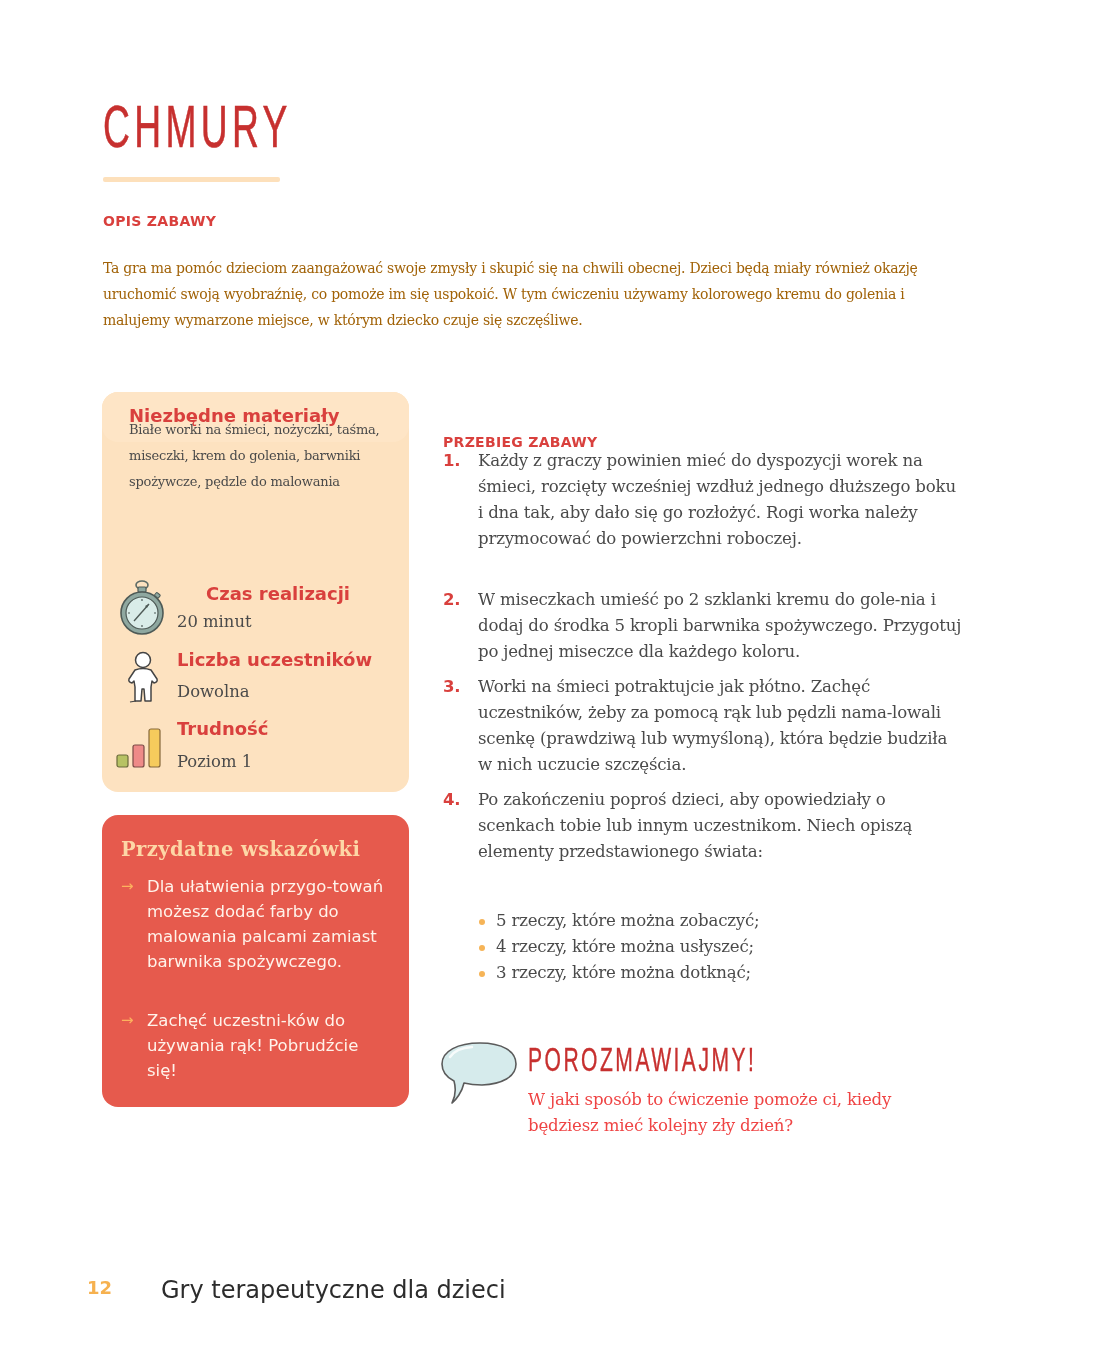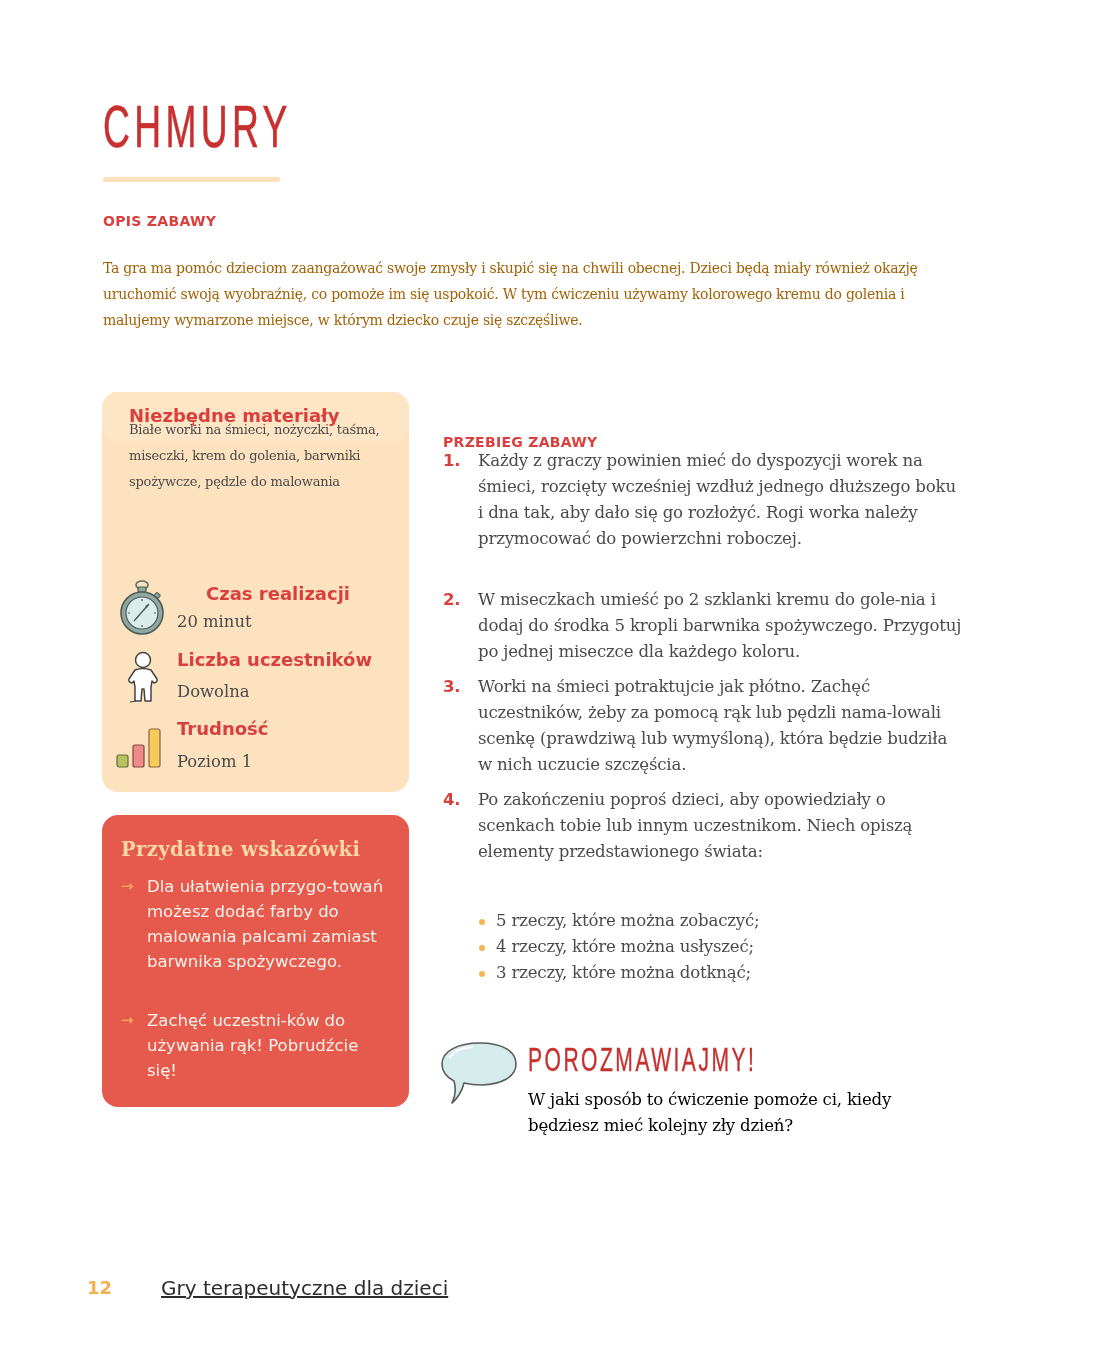--- a/index.html
+++ b/index.html
@@ -93,30 +93,30 @@
 
     .talk-title {
       position: absolute; left: 528px; top: 1040px;
       font-family: "Liberation Sans Narrow", "Liberation Sans", sans-serif;
       font-size: 34px; letter-spacing: 4px; color: #c7302f;
       transform: scaleX(0.62); transform-origin: left top;
       -webkit-text-stroke: 0.4px #c7302f;
     }
     .talk-text {
       position: absolute; left: 528px; top: 1087px; width: 420px;
-      font-size: 16.6px; line-height: 26px; color: #000000; letter-spacing: -0.2px;
+      font-size: 16.6px; line-height: 26px; color: #ef4444; letter-spacing: -0.2px;
     }
 
     .page-num {
       position: absolute; left: 87px; top: 1277px;
       font-family: "DejaVu Sans", sans-serif; font-weight: 700; font-size: 18px; color: #f6b14f;
     }
     .page-footer {
       position: absolute; left: 161px; top: 1276px;
-      font-family: "DejaVu Sans", sans-serif; font-size: 20px; color: #2c2c2c; text-decoration: underline;
+      font-family: "DejaVu Sans", sans-serif; font-size: 24px; color: #2c2c2c;
     }
   </style>
 </head>
 <body>
 
 <div class="title">CHMURY</div>
 <div class="title-rule"></div>
 
 <div class="h-section" style="left:103px; top:213px;">OPIS ZABAWY</div>
 <div class="intro">Ta gra ma pomóc dzieciom zaangażować swoje zmysły i skupić się na chwili obecnej. Dzieci będą miały również okazję uruchomić swoją wyobraźnię, co pomoże im się uspokoić. W tym ćwiczeniu używamy kolorowego kremu do golenia i malujemy wymarzone miejsce, w którym dziecko czuje się szczęśliwe.</div>

